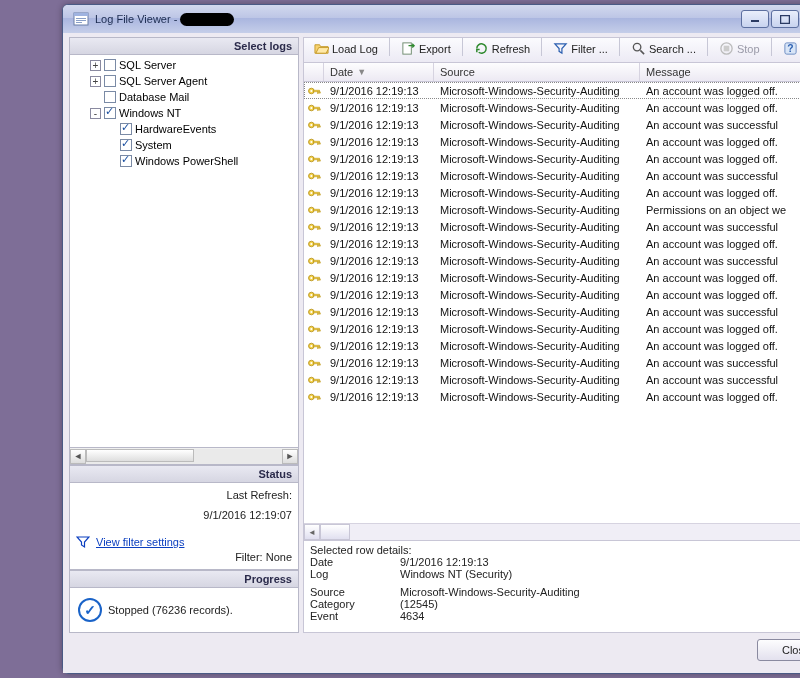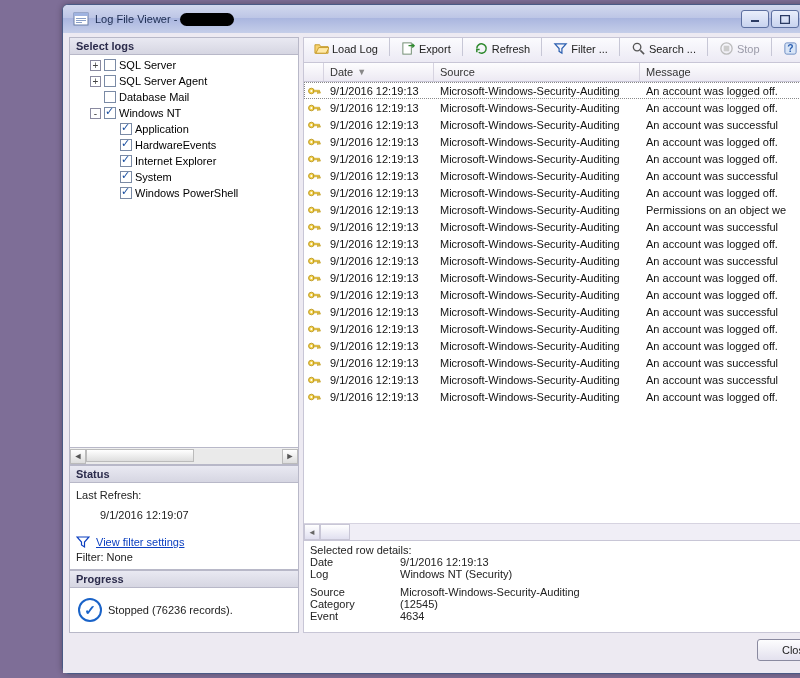--- a/index.html
+++ b/index.html
@@ -7,21 +7,21 @@
 .window { position:absolute; left:22px; top:4px; width:788px; height:670px; background:#fff; border:1px solid #4a5a85; border-radius:6px; box-shadow:0 0 6px rgba(0,0,0,.3); display:flex; flex-direction:column;margin-left:40px; }
 .titlebar { height:28px; background:linear-gradient(#d2d8ee,#bdc6e6 45%,#a9b5df 46%,#c5cee9); border-radius:5px 5px 0 0; display:flex; align-items:center; padding:0 4px; }
 .titlebar .icon { width:16px; height:16px; margin:0 6px; }
 .titlebar .title { color:#1b2b4f; font-size:12px; }
 .titlebar .redact { display:inline-block; width:54px; height:13px; background:#000; border-radius:7px; vertical-align:middle; }
 .winbtns { margin-left:auto; display:flex; gap:2px; }
 .winbtn { width:28px; height:18px; border:1px solid #5c6f9f; border-radius:3px; background:linear-gradient(#e9eefb,#c8d3ef); display:flex; align-items:center; justify-content:center; color:#2a3a63; cursor:default; }
 .winbtn.close{ width:44px; background:linear-gradient(#f0c5c5,#e69999);} 
 .body { flex:1; display:flex; flex-direction:column; padding:4px 6px 6px 6px; background:#edeaf2; }
 .content-row { flex:1; display:flex; gap:4px; min-height:0; }
-.left { width:230px; display:flex; flex-direction:column; }
+.left { width:230px; display:flex; flex-direction:column;text-align:right; }
 .panel-hd { background:linear-gradient(#e9e9f2,#d6d6e2); border:1px solid #b8b8c8; padding:2px 6px; font-weight:bold; color:#2b2b4b; }
 .tree { flex:1; border:1px solid #b8b8c8; border-top:none; background:#fff; overflow:auto; padding:2px 0; }
 .tree-row { display:flex; align-items:center; height:16px; padding-left:4px; white-space:nowrap; }
 .tree-row .sq { width:11px; height:11px; border:1px solid #8a8aa0; display:flex; align-items:center; justify-content:center; font-size:10px; line-height:9px; color:#444; margin-right:3px; background:#fff; }
 .tree-row .chk { width:12px; height:12px; border:1px solid #7a8aa5; background:#fff; position:relative; margin-right:3px; }
 .tree-row .chk.on::after{content:"✓"; position:absolute; top:-3px; left:0; font-size:11px; color:#1a4fa0;}
 .tree-row .lbl { color:#000; }
 .indent1{ padding-left:20px;} .indent2{ padding-left:36px; }
 .hscroll { height:17px; border:1px solid #b8b8c8; border-top:none; background:#f0f0f0; display:flex; align-items:center; }
 .hscroll .btn{width:16px;height:15px;border:1px solid #bbb;background:linear-gradient(#fff,#ddd);display:flex;align-items:center;justify-content:center;font-size:9px;color:#555;}
@@ -121,31 +121,21 @@
               <span class="lbl">Database Mail</span>
             </div>
             <div class="tree-row indent1">
               <span class="sq">-</span>
               <span class="chk on"></span>
               <span class="lbl">Windows NT</span>
             </div>
             <div class="tree-row indent2">
               <span style="width: 14px; display: inline-block;"></span>
               <span class="chk on"></span>
-              <span class="lbl">Application</span>
-            </div>
-            <div class="tree-row indent2">
-              <span style="width: 14px; display: inline-block;"></span>
-              <span class="chk on"></span>
               <span class="lbl">HardwareEvents</span>
-            </div>
-            <div class="tree-row indent2">
-              <span style="width: 14px; display: inline-block;"></span>
-              <span class="chk on"></span>
-              <span class="lbl">Internet Explorer</span>
             </div>
             <div class="tree-row indent2">
               <span style="width: 14px; display: inline-block;"></span>
               <span class="chk on"></span>
               <span class="lbl">System</span>
             </div>
             <div class="tree-row indent2">
               <span style="width: 14px; display: inline-block;"></span>
               <span class="chk on"></span>
               <span class="lbl">Windows PowerShell</span>

